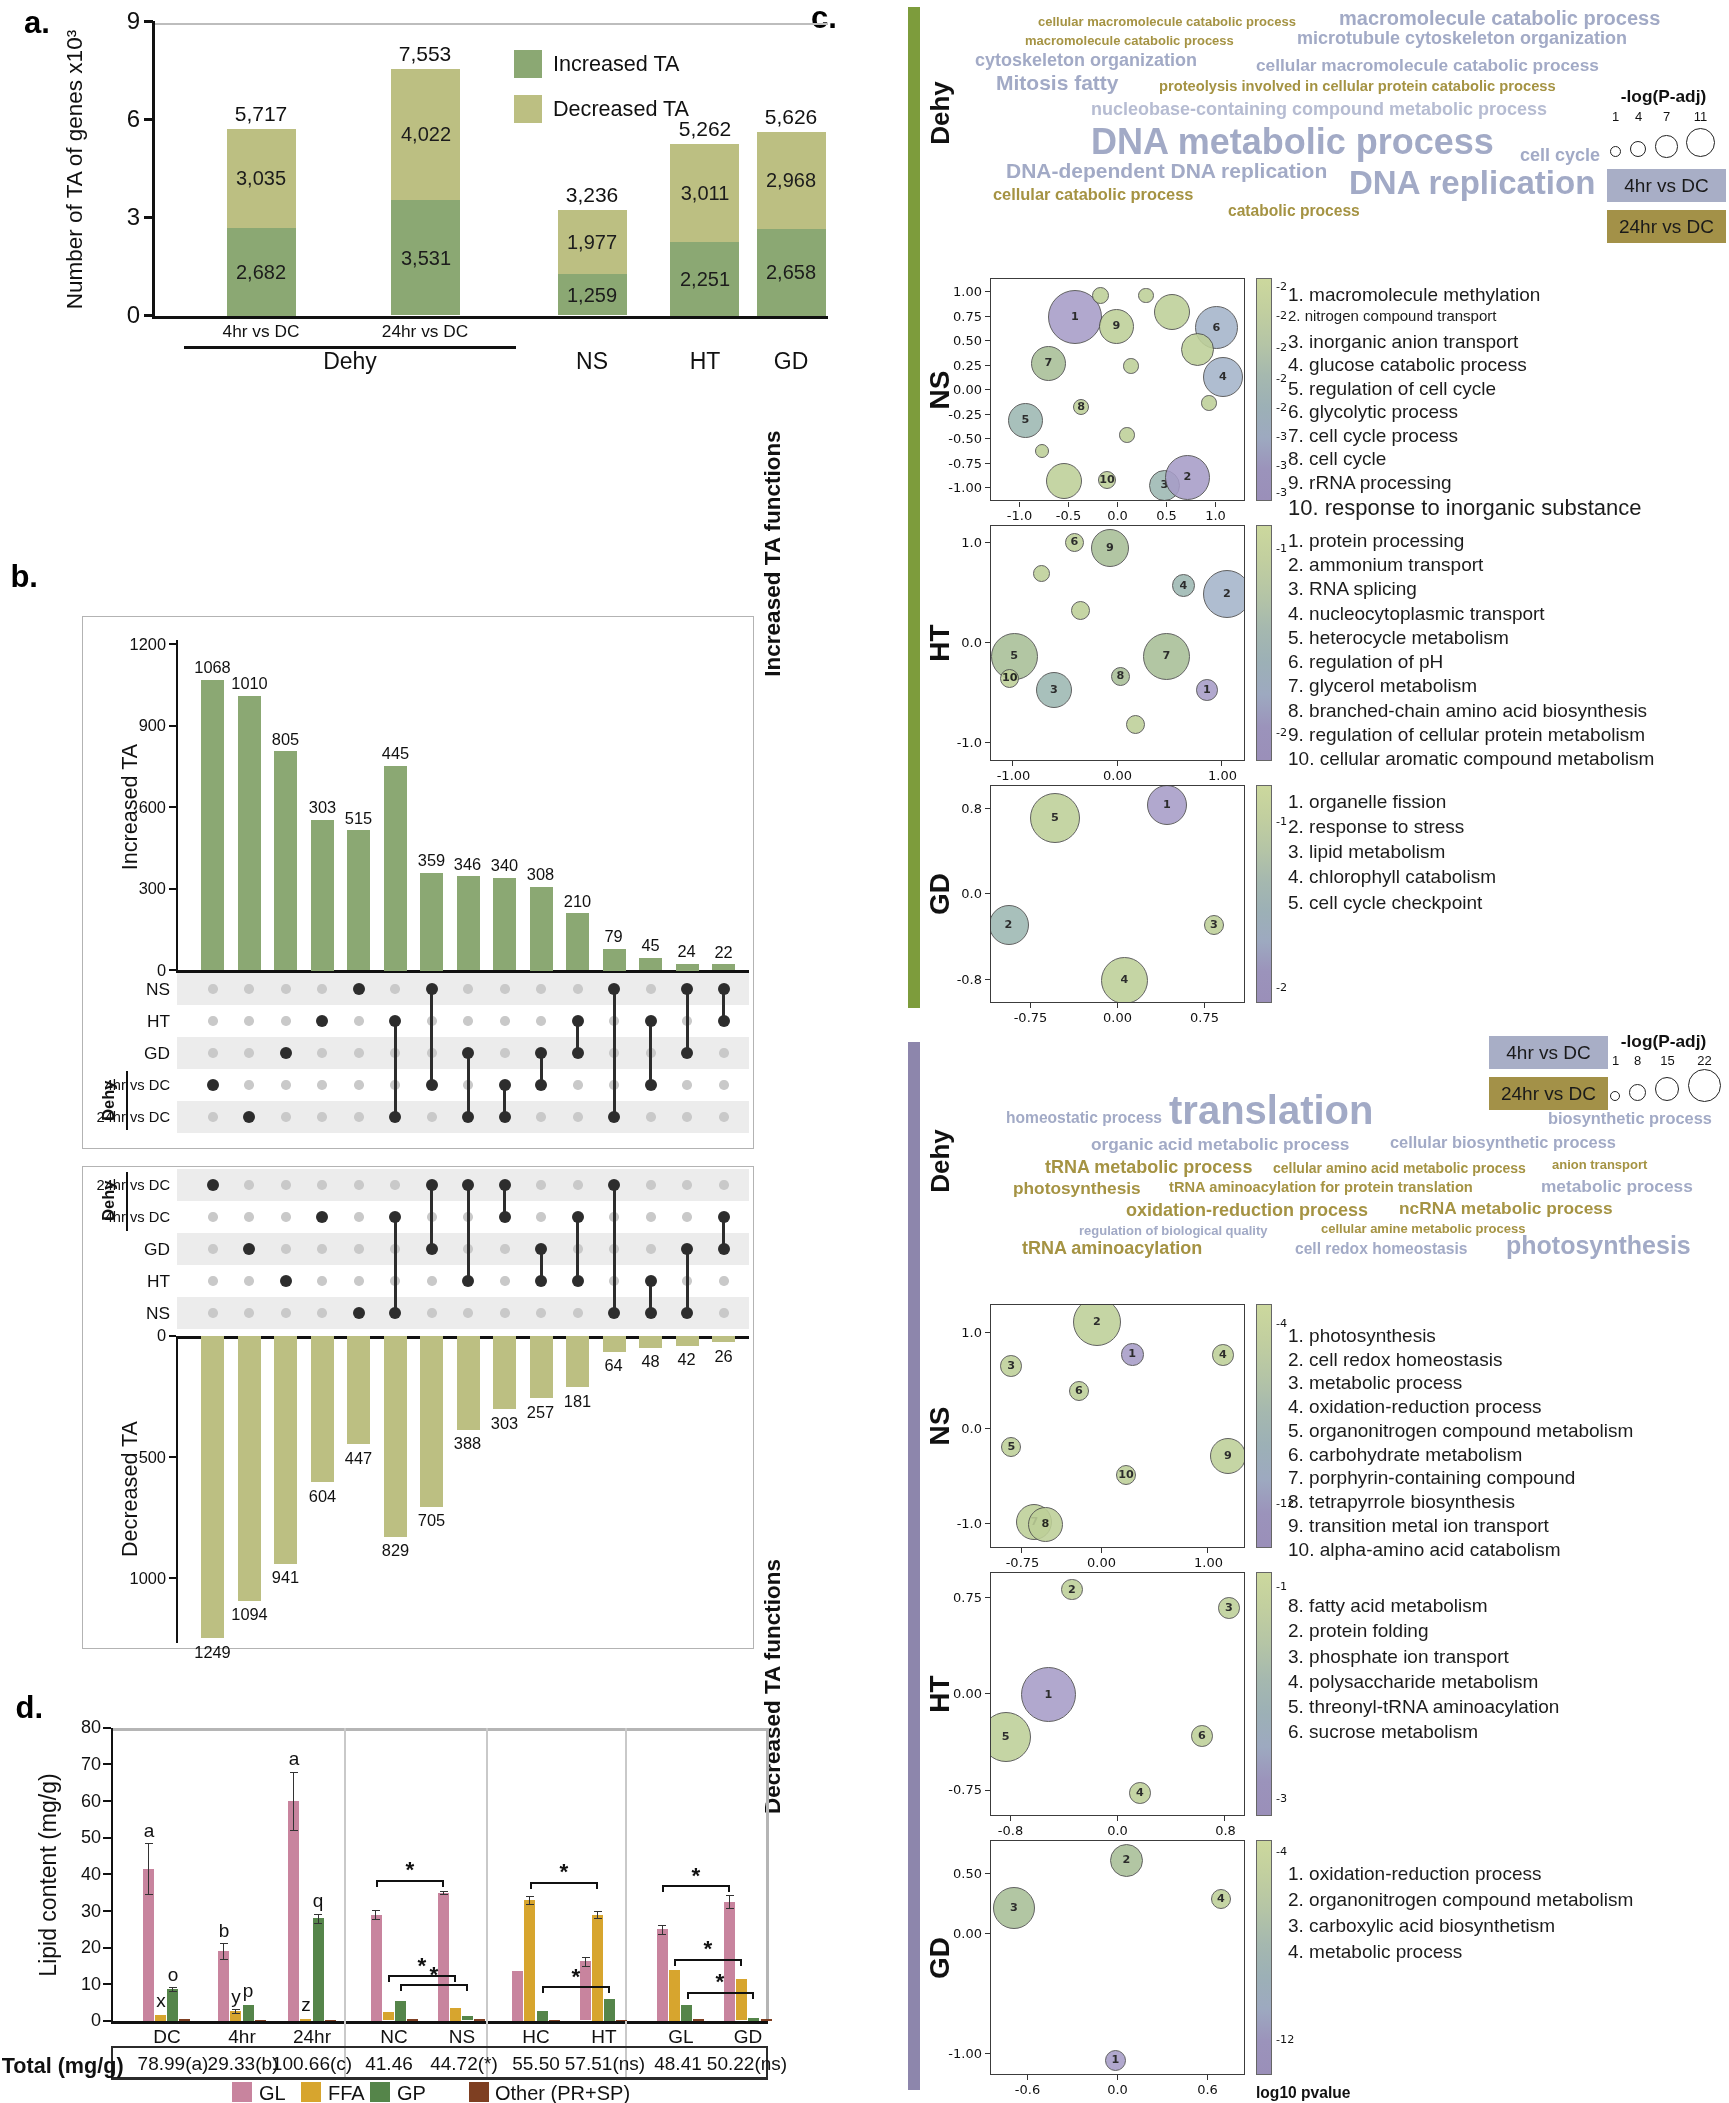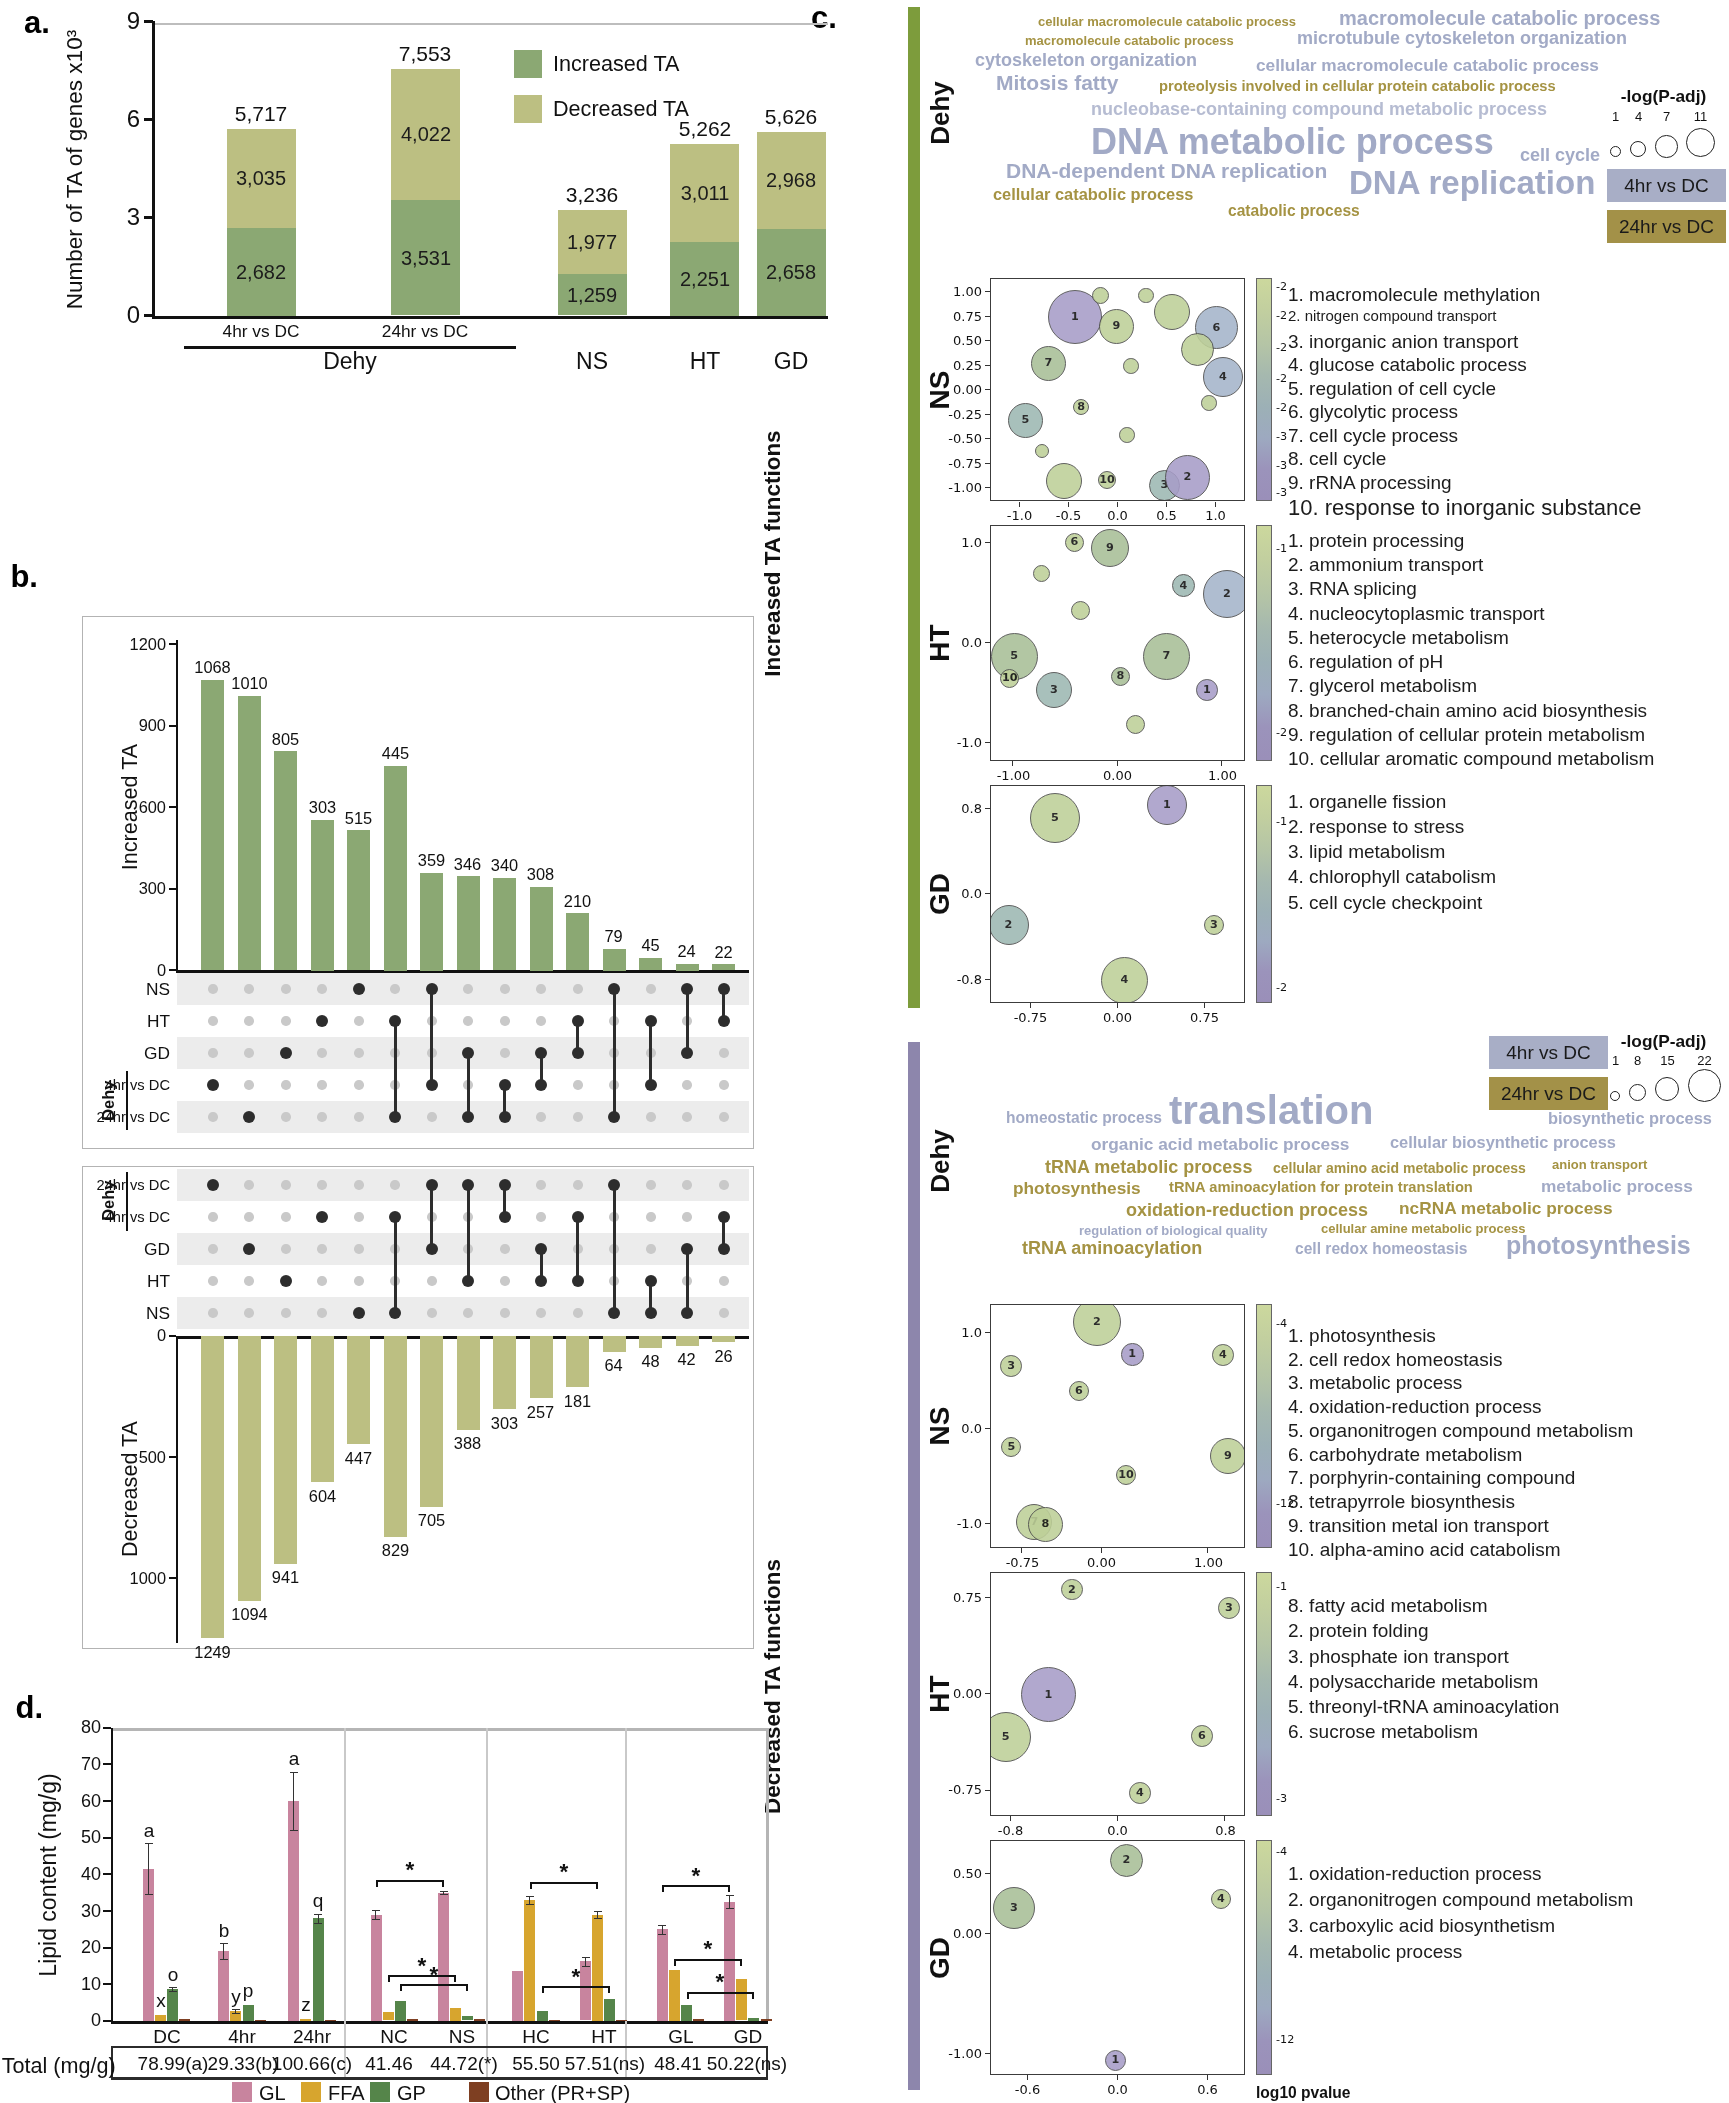--- a/index.html
+++ b/index.html
@@ -787,21 +787,21 @@
       <div style="left: 740px; top: 1959px; width: 1.9px; height: 7px; background: rgb(17, 17, 17);"></div>
       <div style="left: 695px; top: 1936px; font-size: 22.5px; white-space: nowrap; color: rgb(17, 17, 17); font-weight: bold; width: 26px; text-align: center;">*</div>
       <div style="left: 687px; top: 1992px; width: 67px; height: 1.9px; background: rgb(17, 17, 17);"></div>
       <div style="left: 687px; top: 1992px; width: 1.9px; height: 7px; background: rgb(17, 17, 17);"></div>
       <div style="left: 752px; top: 1992px; width: 1.9px; height: 7px; background: rgb(17, 17, 17);"></div>
       <div style="left: 707px; top: 1969px; font-size: 22.5px; white-space: nowrap; color: rgb(17, 17, 17); font-weight: bold; width: 26px; text-align: center;">*</div>
       <div style="left: 111px; top: 2046px; width: 657px; height: 2.2px; background: rgb(43, 43, 43);"></div>
       <div style="left: 111px; top: 2077px; width: 657px; height: 2.6px; background: rgb(43, 43, 43);"></div>
       <div style="left: 111px; top: 2046px; width: 1.7px; height: 34px; background: rgb(43, 43, 43);"></div>
       <div style="left: 766px; top: 2046px; width: 1.7px; height: 34px; background: rgb(43, 43, 43);"></div>
-      <div style="left: 1.7px; top: 2053px; font-size: 21.6px; white-space: nowrap; color: rgb(17, 17, 17); font-weight: normal;">Total (mg/g)</div>
+      <div style="left: 1.7px; top: 2053px; font-size: 21.6px; white-space: nowrap; color: rgb(17, 17, 17); font-weight: bold;">Total (mg/g)</div>
       <div style="left: 123px; top: 2053px; font-size: 19px; white-space: nowrap; color: rgb(17, 17, 17); font-weight: normal; width: 100px; text-align: center;">78.99(a)</div>
       <div style="left: 193px; top: 2053px; font-size: 19px; white-space: nowrap; color: rgb(17, 17, 17); font-weight: normal; width: 100px; text-align: center;">29.33(b)</div>
       <div style="left: 262px; top: 2053px; font-size: 19px; white-space: nowrap; color: rgb(17, 17, 17); font-weight: normal; width: 100px; text-align: center;">100.66(c)</div>
       <div style="left: 339px; top: 2053px; font-size: 19px; white-space: nowrap; color: rgb(17, 17, 17); font-weight: normal; width: 100px; text-align: center;">41.46</div>
       <div style="left: 414px; top: 2053px; font-size: 19px; white-space: nowrap; color: rgb(17, 17, 17); font-weight: normal; width: 100px; text-align: center;">44.72(*)</div>
       <div style="left: 486px; top: 2053px; font-size: 19px; white-space: nowrap; color: rgb(17, 17, 17); font-weight: normal; width: 100px; text-align: center;">55.50</div>
       <div style="left: 555px; top: 2053px; font-size: 19px; white-space: nowrap; color: rgb(17, 17, 17); font-weight: normal; width: 100px; text-align: center;">57.51(ns)</div>
       <div style="left: 628px; top: 2053px; font-size: 19px; white-space: nowrap; color: rgb(17, 17, 17); font-weight: normal; width: 100px; text-align: center;">48.41</div>
       <div style="left: 697px; top: 2053px; font-size: 19px; white-space: nowrap; color: rgb(17, 17, 17); font-weight: normal; width: 100px; text-align: center;">50.22(ns)</div>
       <div style="left: 232px; top: 2082px; width: 20px; height: 20px; background: rgb(200, 132, 158);"></div>

